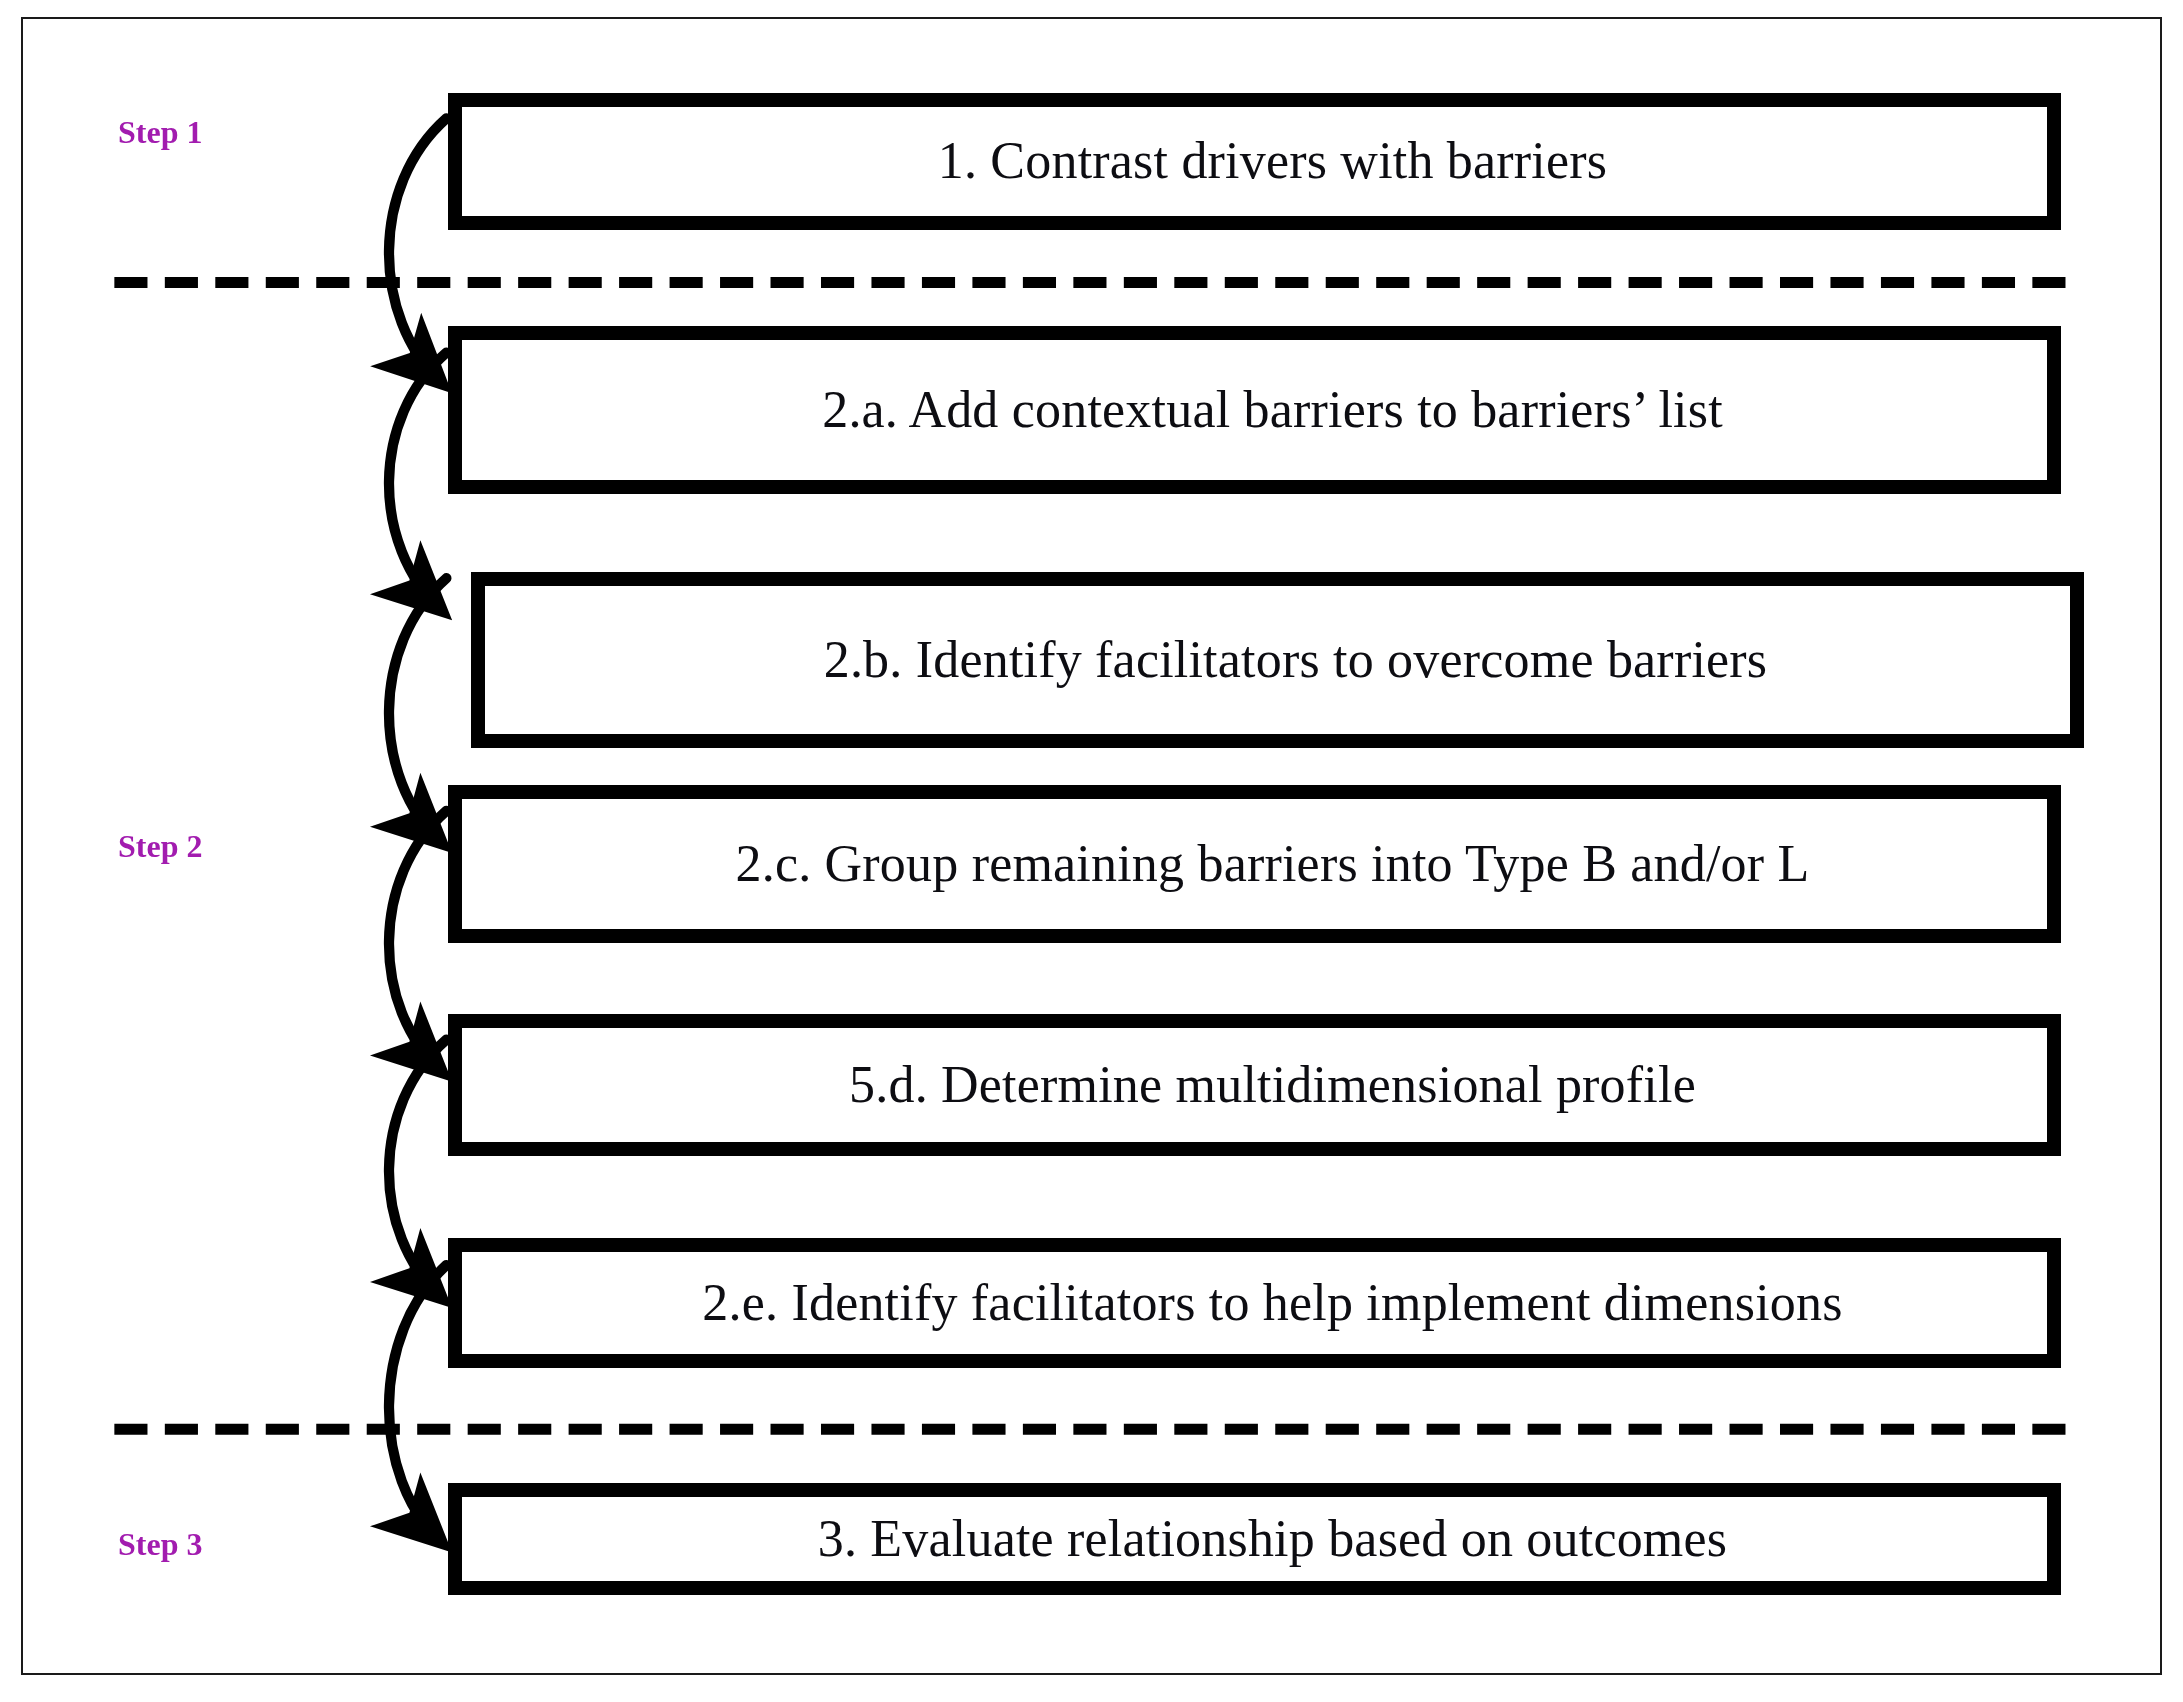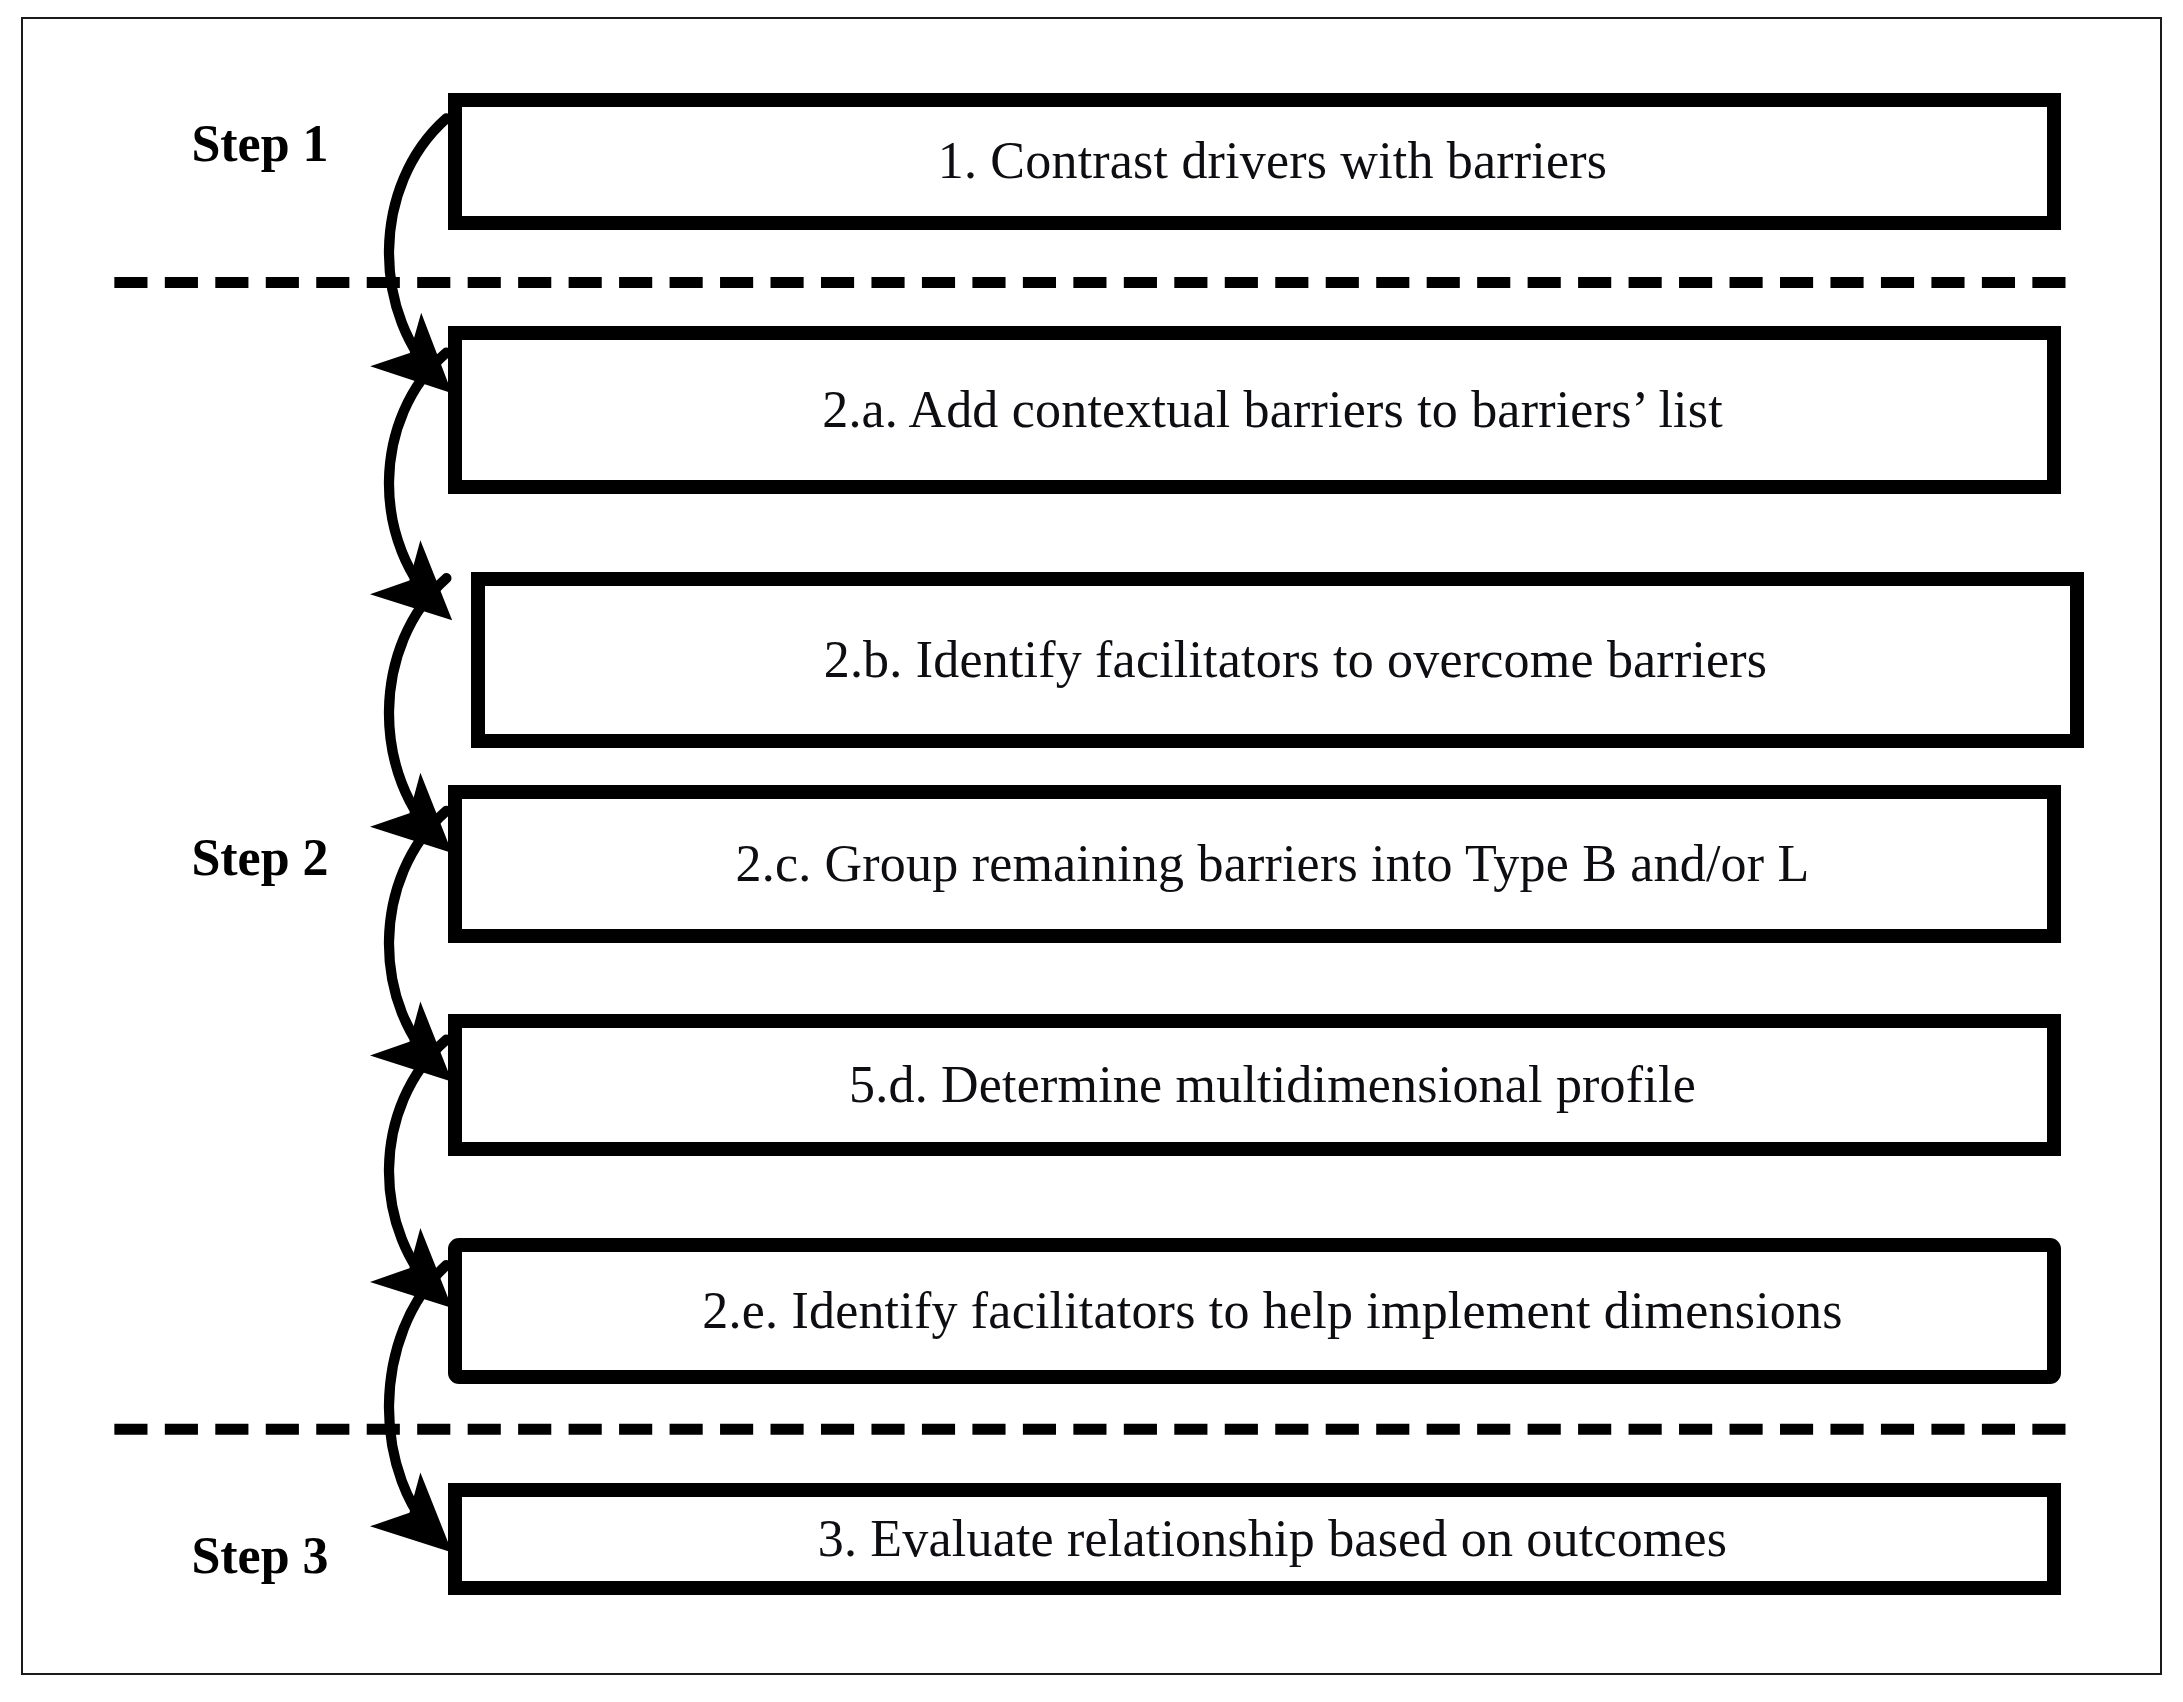--- a/index.html
+++ b/index.html
@@ -55,25 +55,24 @@
     line-height: 1.05;
     color: #0d0d12;
     letter-spacing: 0.2px;
     white-space: nowrap;
     text-align: center;
   }
   
   .step-label {
     position: absolute;
     width: 284px;
-    text-align: center;
     font-family: "Liberation Serif", "DejaVu Serif", serif;
     font-weight: bold;
-    font-size: 52px;
-    color: #000000;
+    font-size: 32px;
+    color: #a21caf;
     white-space: nowrap;
   }
 </style>
 </head>
 <body>
 
 <div id="canvas">
 
   <div id="outer-frame"></div>
 
@@ -115,21 +114,21 @@
   </div>
 
   <div class="proc-box" style="top:785px; height:158px;">
     <span class="proc-label">2.c. Group remaining barriers into Type B and/or L</span>
   </div>
 
   <div class="proc-box" style="top:1014px; height:142px;">
     <span class="proc-label">5.d. Determine multidimensional profile</span>
   </div>
 
-  <div class="proc-box" style="top:1238px; height:146px;border-radius:11px;">
+  <div class="proc-box" style="top:1238px; height:130px;">
     <span class="proc-label">2.e. Identify facilitators to help implement dimensions</span>
   </div>
 
   <div class="proc-box" style="top:1483px; height:112px;">
     <span class="proc-label">3. Evaluate relationship based on outcomes</span>
   </div>
 
 </div>
 
 

